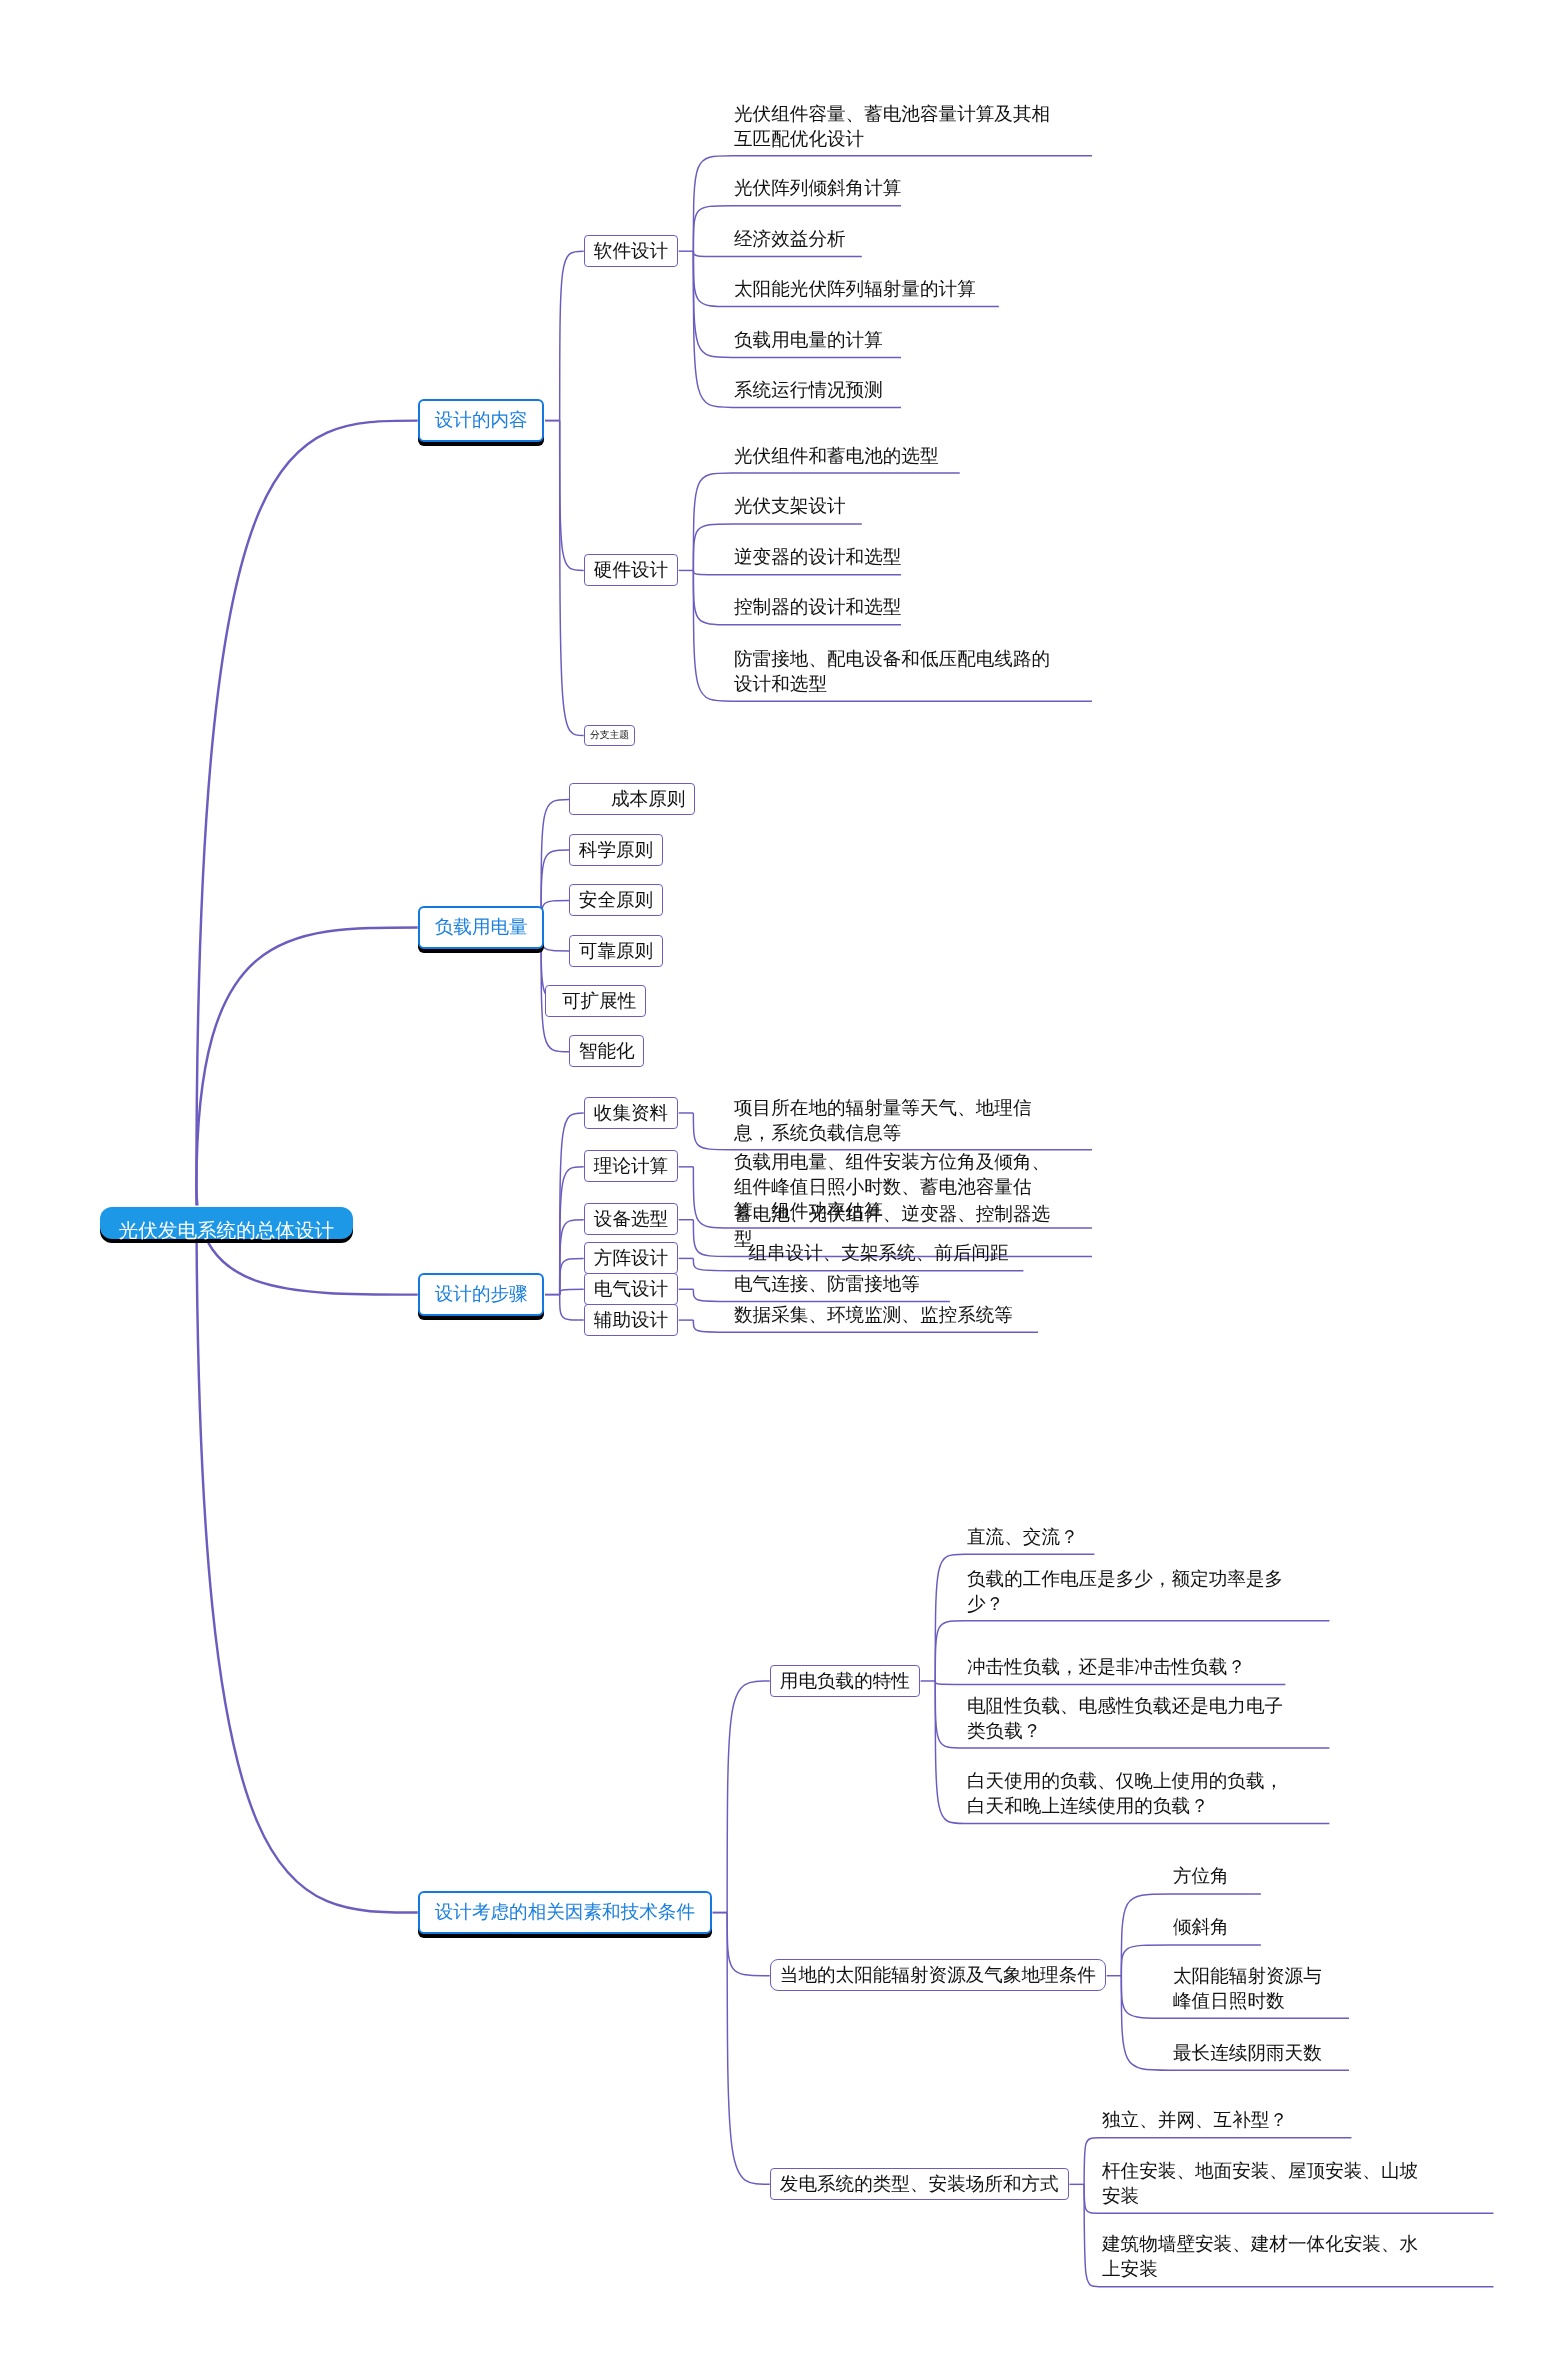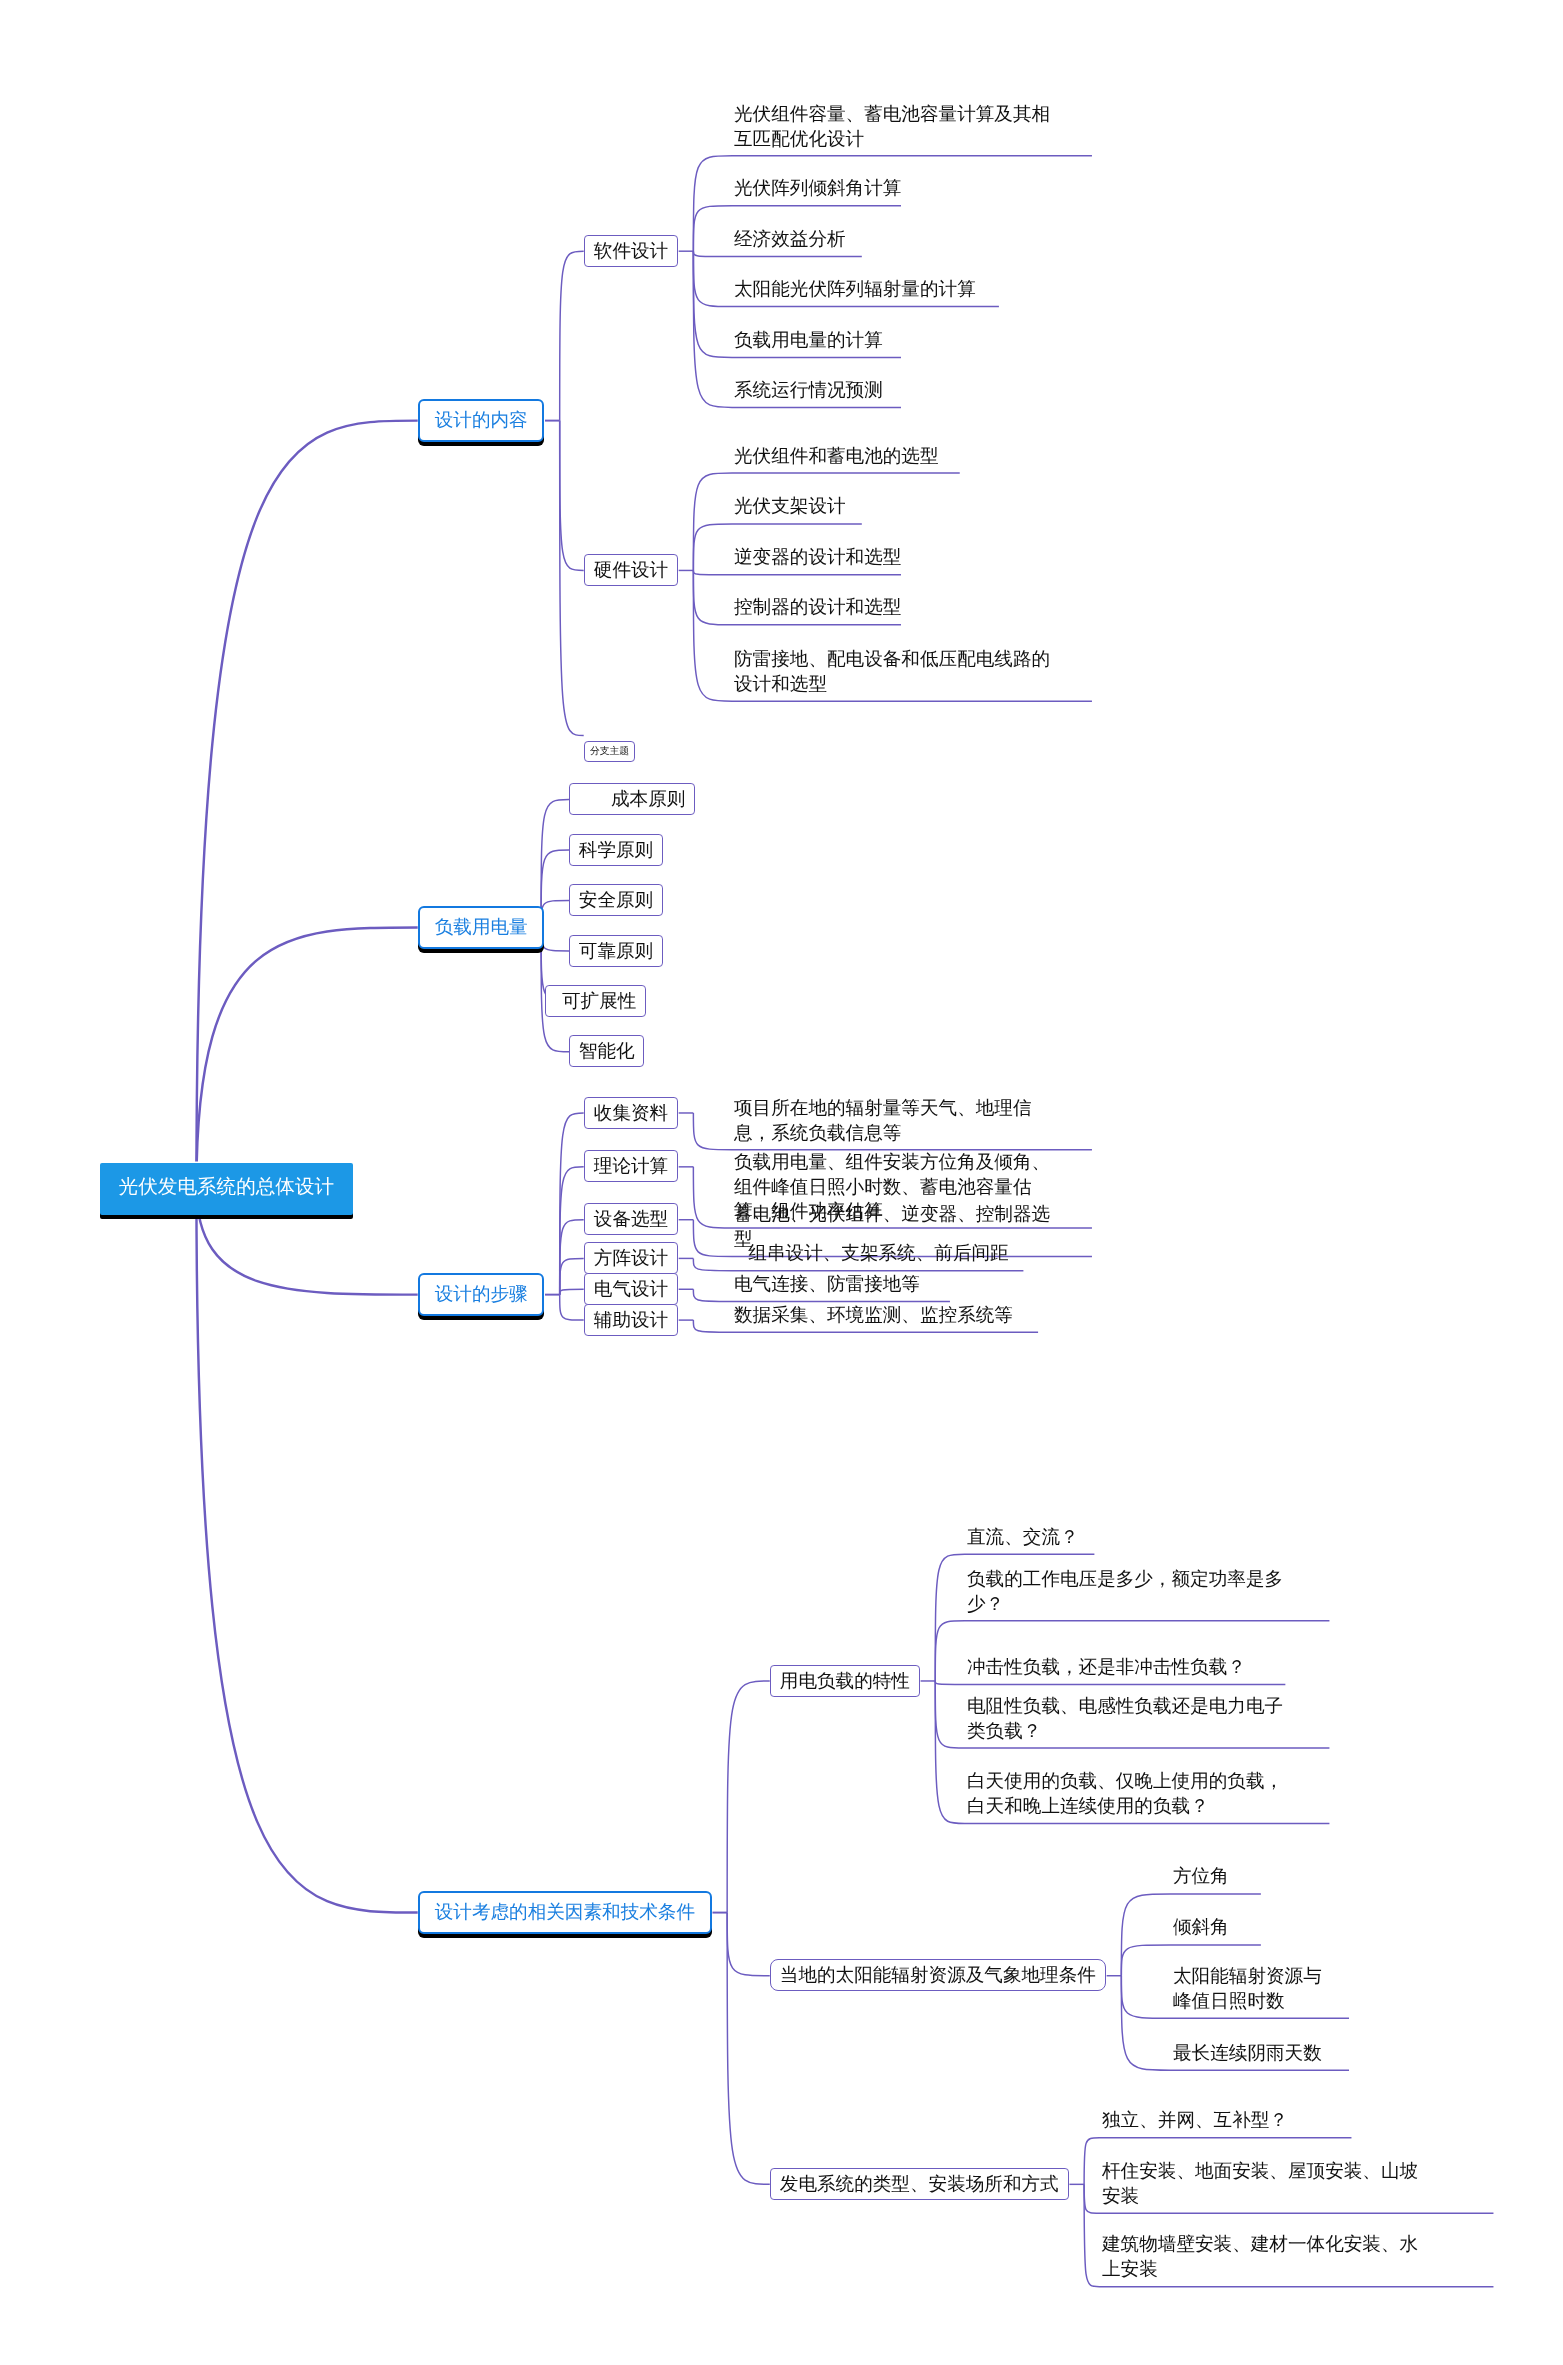--- a/index.html
+++ b/index.html
@@ -1,28 +1,28 @@
 <!DOCTYPE html>
 <html style="font-size:7.8px"><head>
 <meta charset="utf-8">
 <style>
   html, body { margin:0; padding:0; background:#ffffff; }
   body { width:1564px; height:2366px; position:relative; overflow:hidden;
          font-family:"DejaVu Serif","Liberation Serif",serif; }
   #links { position:absolute; left:0; top:0; width:1564px; height:2366px; pointer-events:none; }
   .node { position:absolute; box-sizing:border-box; white-space:nowrap; }
-  .root { background:#1c98e6; color:#ffffff; border-radius:2px; font-size:19.6px;
-          padding:0 18.6px; height:52px; line-height:48px;
-          box-shadow:0 3.9px 0 #000000, 0 0 0 1.5px #ffffff; }
+  .root { background:#1c98e6; color:#ffffff; border-radius:12px; font-size:19.6px;
+          padding:0 18.6px; height:32px; line-height:48px;
+          box-shadow:0 3.9px 0 #000000, 0 0 0 1.5px #ffffff;margin-top:44px; }
   .main { background:#ffffff; color:#1a7fe0; border:2.4px solid #1379e0; border-radius:5.9px;
           font-size:18.6px; height:43px; line-height:38px; padding:0 14.7px;
           box-shadow:0 3.9px 0 #000000; }
   .sub  { background:#ffffff; color:#111111; border:1.5px solid #6c5cc0; border-radius:3.9px;
           font-size:18.6px; height:32px; line-height:29px; padding:0 8.8px; }
-  .sub.small { font-size:9.8px; height:20.6px; line-height:17.6px; padding:0 4.9px;margin-top:16px; }
+  .sub.small { font-size:9.8px; height:20.6px; line-height:17.6px; padding:0 4.9px; }
   .leaf { color:#111111; font-size:18.6px; line-height:24.5px; padding-bottom:4.9px; }
 </style>
 </head>
 <body>
 
 <svg id="links" xmlns="http://www.w3.org/2000/svg" viewBox="0 0 3194 4832" width="1564" height="2366">
     <path d="M401.08000000000004,2424 C401.08000000000004,859 581.8480000000001,859 853,859" fill="none" stroke="#6c5cc0" stroke-width="5"></path>
     <path d="M1113,859 L1143,859" fill="none" stroke="#6c5cc0" stroke-width="4"></path>
     <path d="M1143,859 C1143,513 1143,513 1192,513" fill="none" stroke="#6c5cc0" stroke-width="3"></path>
     <path d="M1386,513 L1416,513" fill="none" stroke="#6c5cc0" stroke-width="3"></path>

